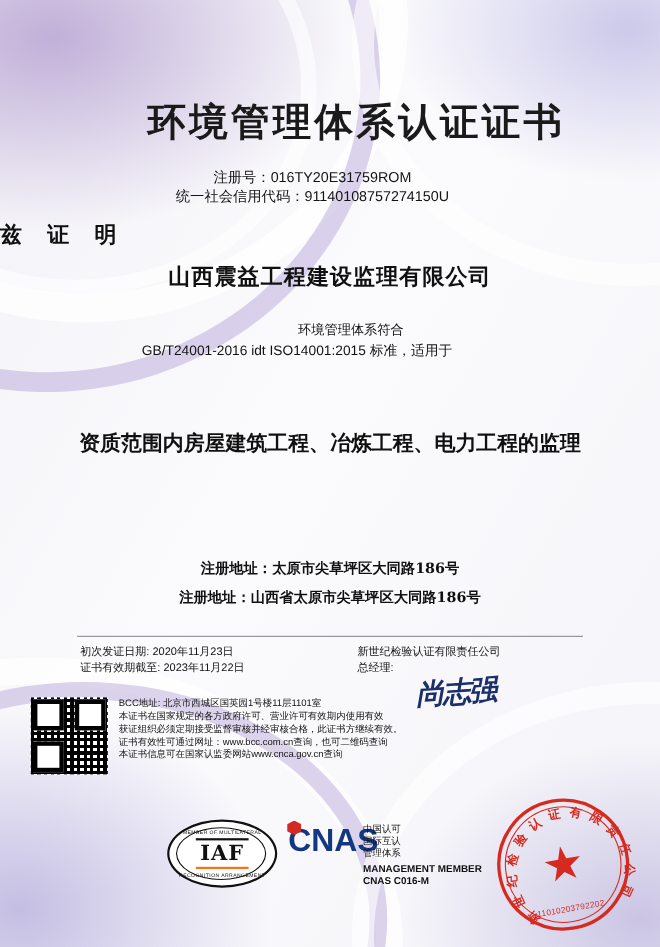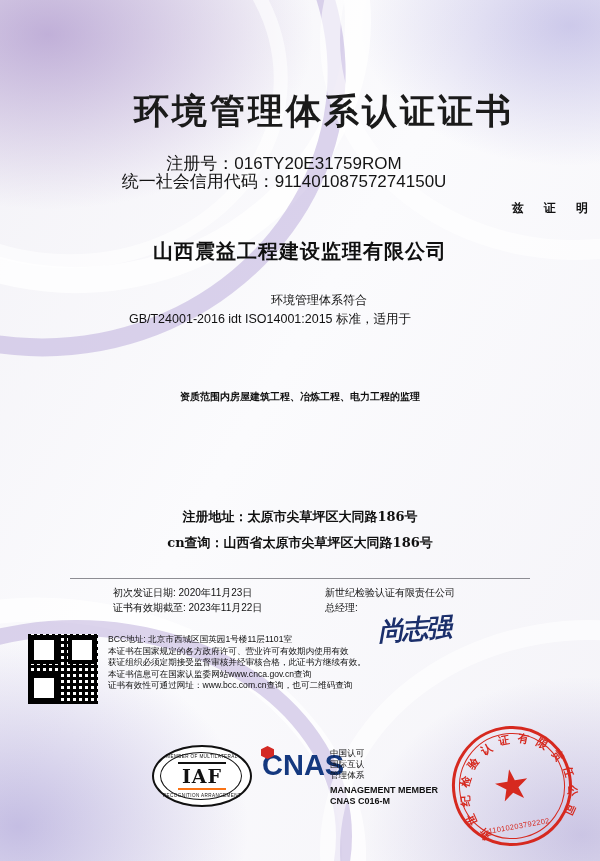--- a/index.html
+++ b/index.html
@@ -31,58 +31,58 @@
   .s7{right:-260px;top:620px;width:500px;height:420px;border:20px solid rgba(255,255,255,0.6);}
   .content{position:absolute;left:0;top:0;width:600px;height:861px;}
 
   .title{
     position:absolute;top:88px;left:0;width:600px;text-align:center;
     font-family:"DejaVu Serif", serif;
     font-size:35px;font-weight:bold;letter-spacing:3px;color:#1a1a1a;padding-left:24px;
   }
   .regline{
     position:absolute;left:0;width:568px;text-align:center;
-    font-family:"Liberation Sans", sans-serif;font-size:17px;color:#141414;
+    font-family:"Liberation Sans", sans-serif;font-size:13px;color:#141414;
   }
   .reg1{top:152px;}
   .reg2{top:170px;}
   .zheng{
-    position:absolute;top:200px;left:0;width:596px;text-align:right;
-    font-family:"DejaVu Serif", serif;font-size:12px;font-weight:bold;letter-spacing:8px;color:#101010;
+    position:absolute;top:200px;left:0;width:596px;text-align:left;
+    font-family:"DejaVu Serif", serif;font-size:20px;font-weight:bold;letter-spacing:8px;color:#101010;
   }
   .company{
     position:absolute;top:238px;left:0;width:600px;text-align:center;
     font-family:"DejaVu Serif", serif;font-size:20px;font-weight:bold;letter-spacing:1px;color:#101010;
   }
   .std1{
     position:absolute;top:292px;left:0;width:600px;text-align:center;
     font-family:"Liberation Sans", sans-serif;font-size:12px;color:#111;margin-left:19px;
   }
   .std2{
     position:absolute;top:311px;left:0;width:540px;text-align:center;
     font-family:"Liberation Sans", sans-serif;font-size:12.5px;color:#111;
   }
   .scope{
     position:absolute;top:390px;left:0;width:600px;text-align:center;
-    font-family:"DejaVu Serif", serif;font-size:10px;font-weight:bold;color:#101010;
+    font-family:"DejaVu Serif", serif;font-size:19px;font-weight:bold;color:#101010;
   }
   .addr{
     position:absolute;left:0;width:600px;text-align:center;
     font-family:"DejaVu Serif", serif;font-size:13px;font-weight:bold;color:#101010;
   }
   .addr1{top:508px;}
   .addr2{top:534px;}
 
   .divider{
     position:absolute;left:70px;top:578px;width:460px;height:1px;background:#8d8d93;
   }
 
   .dates{
     position:absolute;left:73px;top:585px;
-    font-family:"Liberation Sans", sans-serif;font-size:10px;color:#111;line-height:15px;margin-left:40px;
+    font-family:"Liberation Sans", sans-serif;font-size:10px;color:#111;line-height:15px;
   }
   .issuer{
     position:absolute;left:325px;top:585px;
     font-family:"Liberation Sans", sans-serif;font-size:10px;color:#111;line-height:15px;
   }
   .signature{
     position:absolute;left:378px;top:612px;
     font-family:"DejaVu Serif", serif;font-size:26px;color:#1b2f6b;
     font-style:italic;font-weight:bold;letter-spacing:-2px;
     transform:rotate(-4deg);
@@ -201,21 +201,21 @@
 
     <div class="zheng">兹 证 明</div>
     <div class="company">山西震益工程建设监理有限公司</div>
 
     <div class="std1">环境管理体系符合</div>
     <div class="std2">GB/T24001-2016 idt ISO14001:2015 标准，适用于</div>
 
     <div class="scope">资质范围内房屋建筑工程、冶炼工程、电力工程的监理</div>
 
     <div class="addr addr1">注册地址：太原市尖草坪区大同路186号</div>
-    <div class="addr addr2">cn查询：山西省太原市尖草坪区大同路186号</div>
+    <div class="addr addr2">注册地址：山西省太原市尖草坪区大同路186号</div>
 
     <div class="divider"></div>
 
     <div class="dates">
       <div>
         <span>初次发证日期:</span>
         <span>2020年11月23日</span>
       </div>
       <div>
         <span>证书有效期截至:</span>
@@ -232,22 +232,22 @@
     <div class="qr">
       <div class="fp tl"></div>
       <div class="fp tr"></div>
       <div class="fp bl"></div>
     </div>
 
     <div class="notes">
       <div>BCC地址: 北京市西城区国英园1号楼11层1101室</div>
       <div>本证书在国家规定的各方政府许可、营业许可有效期内使用有效</div>
       <div>获证组织必须定期接受监督审核并经审核合格，此证书方继续有效。</div>
+      <div>证书有效性可通过网址：www.bcc.com.cn查询，也可二维码查询</div>
       <div>本证书信息可在国家认监委网站www.cnca.gov.cn查询</div>
-      <div>证书有效性可通过网址：www.bcc.com.cn查询，也可二维码查询</div>
     </div>
 
     <div class="logos">
 
       <div class="iaf">
         <div class="ring"></div>
         <div class="top-txt">MEMBER OF MULTILATERAL</div>
         <div class="word">IAF</div>
         <div class="bot-txt">RECOGNITION ARRANGEMENT</div>
       </div>

